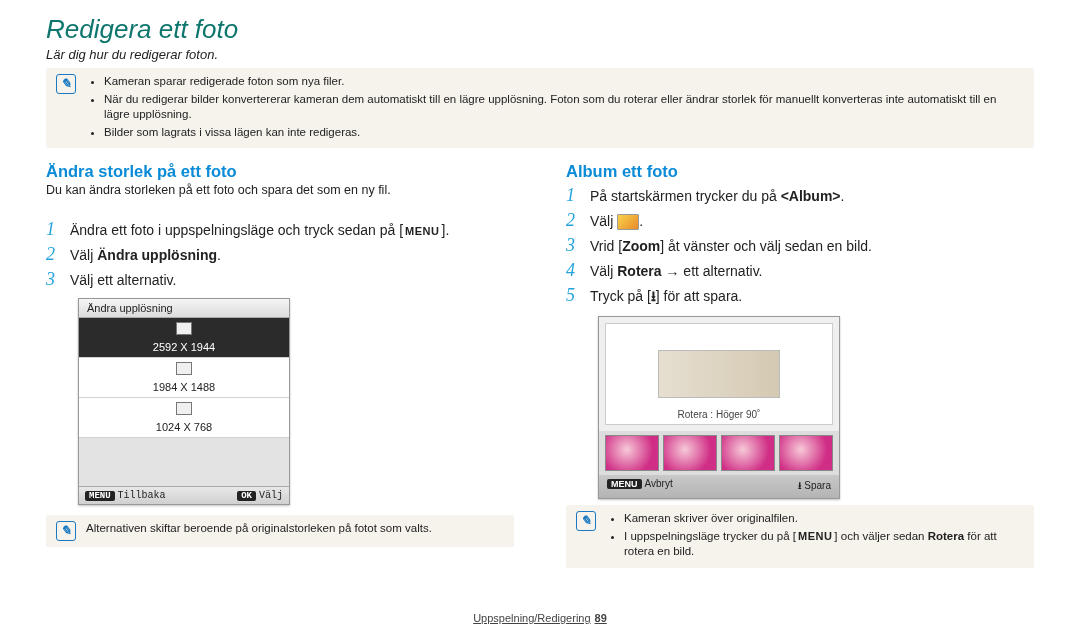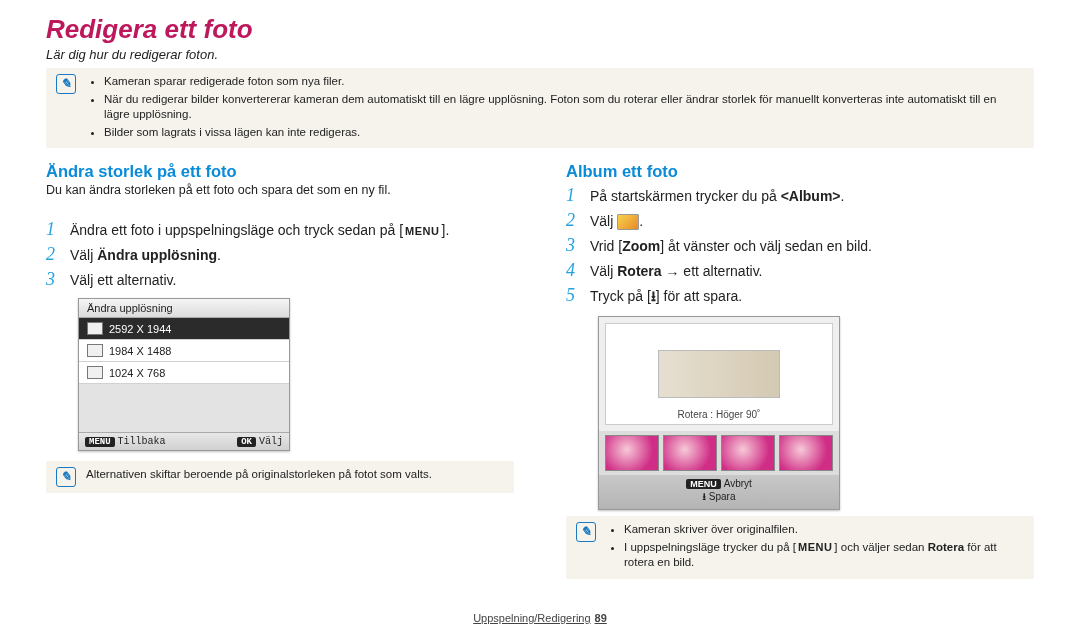--- a/index.html
+++ b/index.html
@@ -10,22 +10,22 @@
     width: 1080px;
     height: 630px;
     overflow: hidden;
     position: relative;
   }
   .page {
     padding: 14px 46px 0 46px;
   }
   h1.title {
     font-size: 26px;
-    font-weight: 700;
-    color: #be185d;
+    font-weight: 400;
+    color: #0f766e;
     margin: 0 0 2px 0;
     font-style: italic;
   }
   .intro {
     font-size: 13px;
     margin-bottom: 6px;
     font-style: italic;
   }
   .note-box {
     background: #f6f3ed;
@@ -103,20 +103,21 @@
   .menu-panel .hdr {
     background: linear-gradient(#f5f5f5,#dcdcdc);
     padding: 3px 8px;
     border-bottom: 1px solid #aaa;
   }
   .menu-panel .row {
     display:flex; align-items:center; gap:6px;
     padding: 4px 8px;
     border-bottom: 1px solid #d2d2d2;
     background:#fff;
+    flex-direction:column;
   }
   .menu-panel .row.sel { background:#2b2b2b; color:#fff; }
   .menu-panel .thumb {
     width:14px; height:11px; border:1px solid #777;
     background:#f0f0f0; display:inline-block;
   }
   .menu-panel .spacer { height: 48px; background:#e3e3e3; }
   .menu-panel .ftr {
     background: linear-gradient(#e8e8e8,#d0d0d0);
     padding: 3px 6px;
@@ -129,21 +130,20 @@
     display:inline-block; background:#222; color:#fff;
     padding:0 4px; border-radius:2px;
     font-size:9px; font-weight:700; margin-right:3px;
   }
   
   .preview {
     width: 240px; margin: 6px 0 6px 32px;
     border: 1px solid #999;
     background:#efefef;
     box-shadow: 0 1px 2px rgba(0,0,0,.25);
-    text-align: center;
   }
   .preview .stage {
     height: 100px;
     display:flex; align-items:center; justify-content:center;
     background:#fff;
     margin: 6px;
     border:1px solid #ccc;
     position:relative;
   }
   .stage-img {
@@ -160,21 +160,21 @@
     background:#ddd;
   }
   .strip .th {
     flex:1; height:34px;
     background: radial-gradient(circle at 40% 40%, #f7c9d8, #d02e86 70%);
     border:1px solid #888;
   }
   .preview .ftr2 {
     display:flex; justify-content:space-between;
     background:linear-gradient(#c8c8c8,#b4b4b4);
-    padding:3px 8px; font-size:10px;flex-direction:column;
+    padding:3px 8px; font-size:10px;
   }
   .footer-line {
     position:absolute; bottom:6px; left:0; right:0;
     text-align:center; font-size:11px; color:#444;text-decoration:underline;
   }
   .footer-line .pg { font-weight:700; margin-left:4px; }
 </style>
 </head>
 <body>
 

